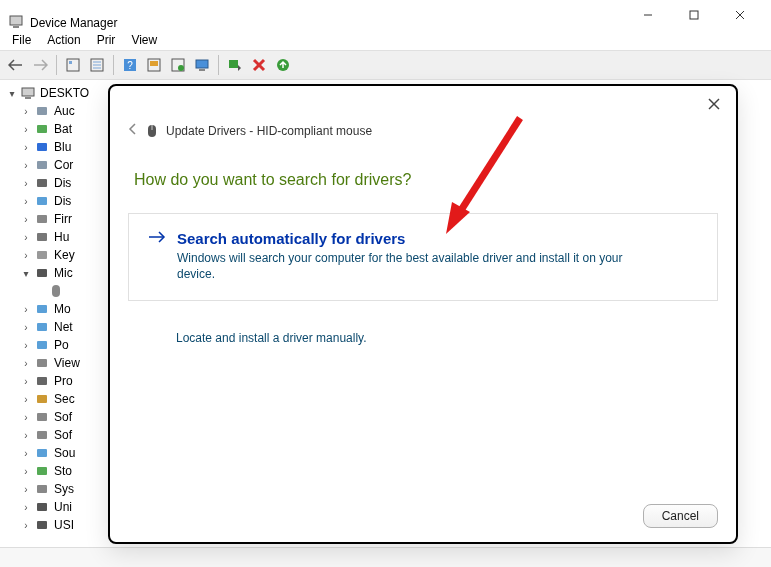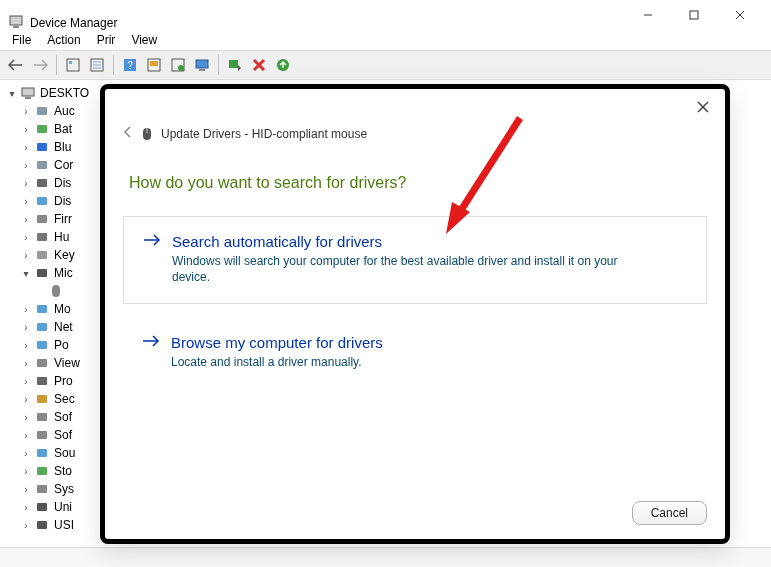--- a/index.html
+++ b/index.html
@@ -29,31 +29,31 @@
 .tree-row .chev { width: 12px; display: inline-flex; justify-content: center; color: #555; font-size: 10px; margin-right: 2px; }
 .tree-row .node-icon { width: 16px; height: 16px; margin-right: 4px; display: inline-flex; align-items: center; justify-content: center; }
 .indent-0 { padding-left: 0; }
 .indent-1 { padding-left: 14px; }
 .indent-2 { padding-left: 28px; }
 
 
 .statusbar { position: absolute; bottom: 0; left: 0; right: 0; height: 20px; border-top: 1px solid #ddd; background: #f7f7f7; }
 
 
-.dialog { position: absolute; left: 100px; top: 84px; width: 630px; height: 460px; background: #fff; border: 5px solid #000000; border-radius: 8px; box-shadow: 0 8px 24px rgba(0,0,0,0.12); padding: 12px 16px 16px 16px; }
+.dialog { position: absolute; left: 108px; top: 84px; width: 630px; height: 460px; background: #fff; border: 2px solid #000000; border-radius: 8px; box-shadow: 0 8px 24px rgba(0,0,0,0.12); padding: 12px 16px 16px 16px; }
 .dialog .close { position: absolute; top: 8px; right: 12px; width: 20px; height: 20px; display: flex; align-items: center; justify-content: center; color: #444; }
 .dlg-head { display: flex; align-items: center; margin-top: 24px; }
 .dlg-head .back { color: #777; margin-right: 6px; }
 .dlg-head .mouse-icon { width: 14px; height: 16px; margin-right: 6px; }
 .dlg-head .dlg-title { font-size: 12px; color: #333; }
 .dlg-question { font-size: 16px; color: #4d7c0f; margin: 32px 0 24px 8px; font-weight: 400; }
 
 .option { border: 1px solid #e0e0e0; padding: 16px 18px 18px 18px; margin: 0 2px 30px 2px; background: #fff; position: relative; }
 .option.noborder { border: 0; padding-top: 0; padding-bottom: 0; margin-bottom: 0; }
-.opt-title { display: flex; align-items: flex-end; color: #0033aa; font-size: 15px; margin-bottom: 4px; }
+.opt-title { display: flex; align-items: flex-end; color: #0033aa; font-size: 15px; margin-bottom: 4px; font-weight: bold; }
 .opt-title .arrow { margin-right: 10px; }
 .opt-desc { color: #0c4a6e; font-size: 12px; margin-left: 30px; line-height: 1.3; max-width: 460px; }
 
 .dlg-footer { position: absolute; bottom: 14px; right: 18px; }
 .btn { border: 1px solid #b0b0b0; background: linear-gradient(#fdfdfd,#f0f0f0); border-radius: 8px; padding: 4px 18px; font-size: 12px; color: #222; }
 
 
 .anno { position: absolute; pointer-events: none; }
 </style>
 </head>
@@ -430,29 +430,20 @@
             <line x1="2" y1="7" x2="16" y2="7" stroke="#0033aa" stroke-width="1.5"></line>
             <path d="M12 2 L17 7 L12 12" stroke="#0033aa" fill="none" stroke-width="1.5"></path>
           </svg>
       </span>
       <span>Search automatically for drivers</span>
     </div>
     <div class="opt-desc">Windows will search your computer for the best available driver and install it on your device.</div>
   </div>
 
   <div class="option noborder">
-    <div class="opt-title">
-      <span class="arrow">
-        <svg width="20" height="14" viewBox="0 0 20 14">
-            <line x1="2" y1="7" x2="16" y2="7" stroke="#0033aa" stroke-width="1.5"></line>
-            <path d="M12 2 L17 7 L12 12" stroke="#0033aa" fill="none" stroke-width="1.5"></path>
-          </svg>
-      </span>
-      <span>Browse my computer for drivers</span>
-    </div>
     <div class="opt-desc">Locate and install a driver manually.</div>
   </div>
 
   <div class="dlg-footer">
     <button class="btn">Cancel</button>
   </div>
 </div>
 
 <svg class="anno" style="left:440px; top:110px;" width="90" height="130" viewBox="0 0 90 130">
   <line x1="80" y1="8" x2="18" y2="105" stroke="#e21a1a" stroke-width="7"></line>

